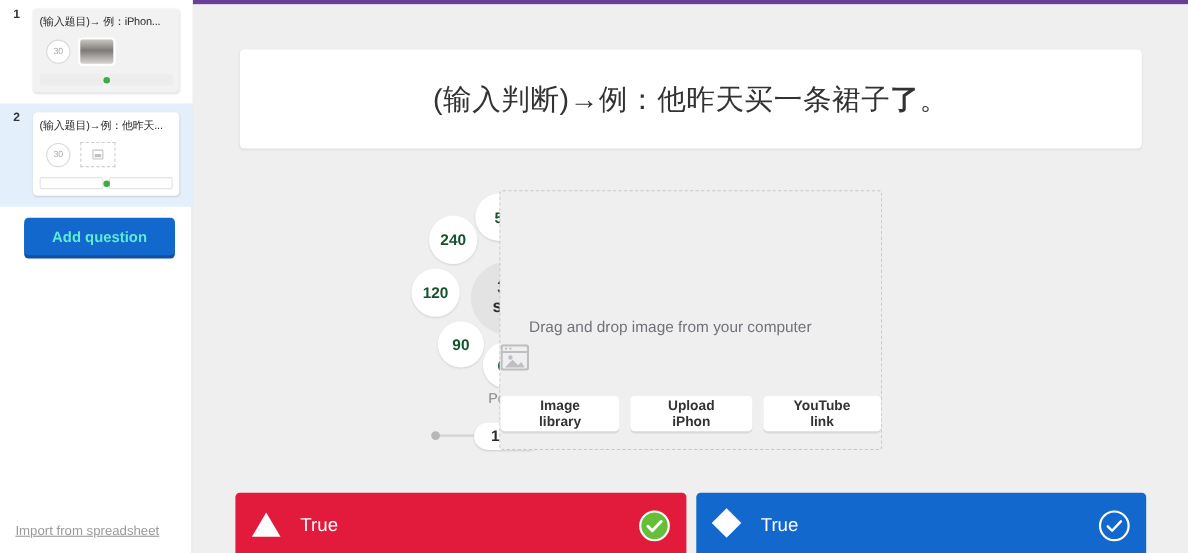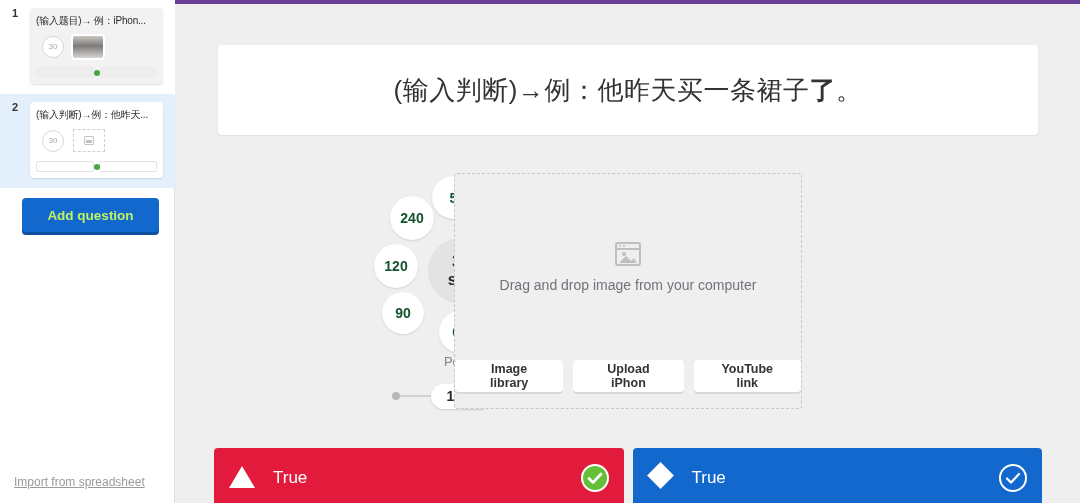--- a/index.html
+++ b/index.html
@@ -124,21 +124,21 @@
     width: 6px; height: 6px;
     border-radius: 50%;
     background: #3FAA46;
   }
 
   .sidebar-btns { padding: 10px 14px 0 22px; }
   .btn-add {
     display: block;
     width: 137px; height: 34px;
     background: #1368CE;
-    color: #bef264;
+    color: #5eead4;
     border: none;
     border-radius: 4px;
     font-size: 13.5px;
     font-weight: bold;
     cursor: pointer;
     box-shadow: 0 3px 0 #0E4FA0;
     margin-bottom: 16px;
   }
   .btn-bank {
     display: block;
@@ -249,21 +249,21 @@
 
   
   .dropzone {
     position: absolute;
     left: 278px; top: 169px;
     width: 348px; height: 236px;
     border: 1.5px dashed #C8C8CB;
     border-radius: 3px;
     background: #EFEFF0;
     display: flex;
-    flex-direction: column;
+    flex-direction: row;
     align-items: center;
   }
   .dz-icon {
     margin-top: 68px;
     width: 26px; height: 24px;
   }
   .dz-text {
     margin-top: 11px;
     font-size: 14px;
     color: #72727A;
@@ -354,21 +354,21 @@
           <div class="ans-bar"></div>
           <div class="ans-bar"></div>
           <div class="green-dot"></div>
         </div>
       </div>
     </div>
 
     <div class="slide-row selected">
       <div class="slide-num">2</div>
       <div class="slide-card plain">
-        <div class="slide-title">(输入判断)→例：他昨天...</div>
+        <div class="slide-title">(输入题目)→例：他昨天...</div>
         <div class="slide-mid">
           <div class="mini-time">30</div>
           <div class="mini-img-ph">
             <div class="ph-glyph"></div>
           </div>
         </div>
         <div class="slide-answers">
           <div class="ans-bar outline"></div>
           <div class="ans-bar outline"></div>
           <div class="green-dot"></div>
@@ -393,21 +393,21 @@
       <div class="center-opt">
         <span>30</span>
         <span>sec</span>
       </div>
 
       <div class="opt" style="left:66px;  top:6px;   width:43px; height:43px;">5</div>
       <div class="opt" style="left:126px; top:27px;  width:40px; height:40px;">10</div>
       <div class="opt" style="left:147px; top:76px;  width:42px; height:42px;">20</div>
       <div class="opt selected" style="left:123px; top:124px; width:42px; height:42px;">30</div>
       <div class="opt" style="left:73px;  top:141px; width:42px; height:42px;">60</div>
-      <div class="opt" style="left:16px;  top:122px; width:42px; height:42px;">90</div>
+      <div class="opt" style="left:32px;  top:122px; width:42px; height:42px;">90</div>
       <div class="opt" style="left:8px;   top:74px;  width:44px; height:44px;">120</div>
       <div class="opt" style="left:24px;  top:26px;  width:44px; height:44px;">240</div>
 
       <div class="points-label">Points</div>
     </div>
 
     <div class="points-slider">
       <div class="knob-dot"></div>
       <div class="track"></div>
       <div class="points-pill">1000</div>

